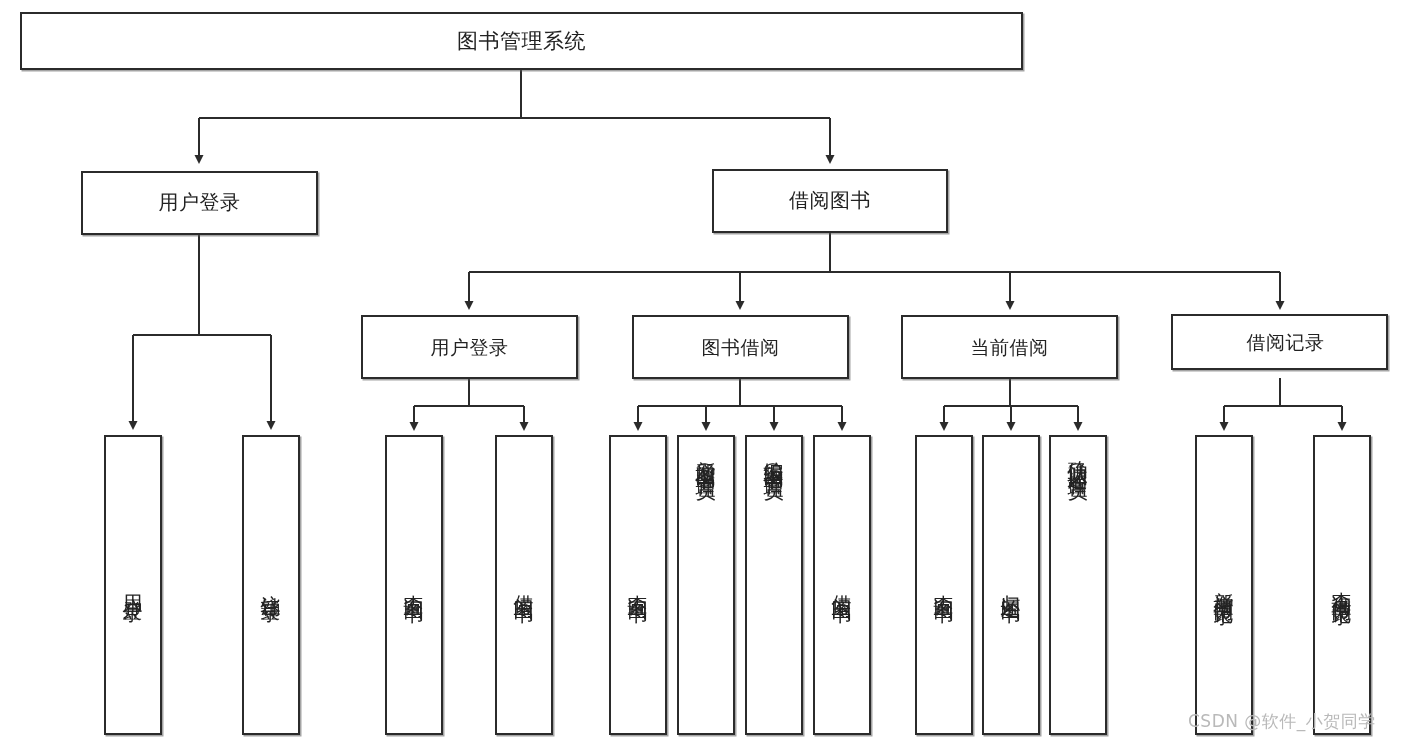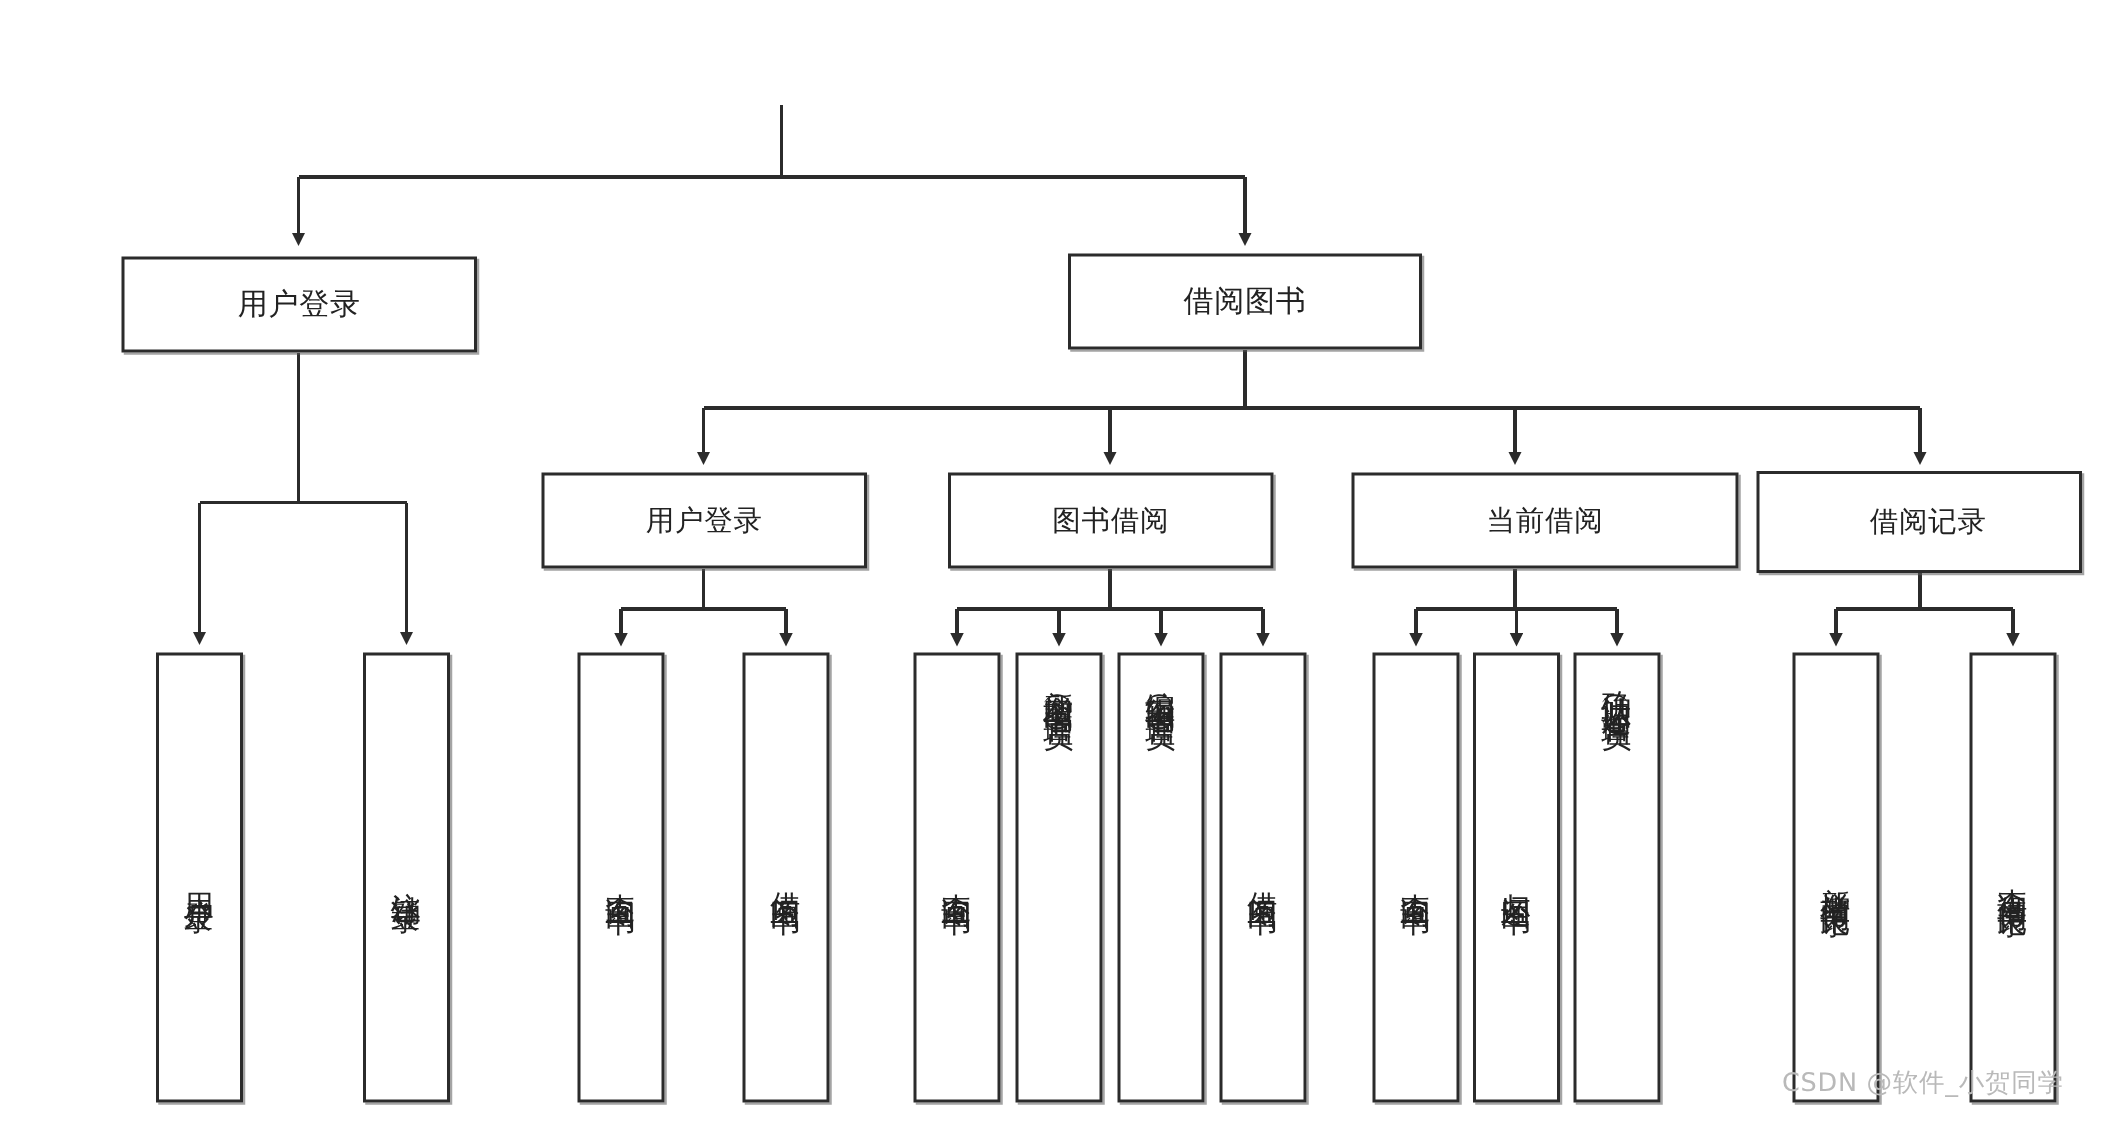--- a/index.html
+++ b/index.html
@@ -121,38 +121,41 @@
       <path d="M1011,406 L1011,423" marker-end="url(#arrow)"></path>
       <path d="M1078,406 L1078,423" marker-end="url(#arrow)"></path>
 
       <path d="M1280,378 L1280,406"></path>
       <path d="M1224,406 L1342,406"></path>
       <path d="M1224,406 L1224,423" marker-end="url(#arrow)"></path>
       <path d="M1342,406 L1342,423" marker-end="url(#arrow)"></path>
     </g>
   </svg>
 
+  <div class="node root" style="left:20px; top:12px; width:1003px; height:58px;">
+    <span class="label">图书管理系统</span>
+  </div>
 
   <div class="node level2" style="left:81px; top:171px; width:237px; height:64px;">
     <span class="label">用户登录</span>
   </div>
   <div class="node level2" style="left:712px; top:169px; width:236px; height:64px;">
     <span class="label">借阅图书</span>
   </div>
 
   <div class="node level3" style="left:361px; top:315px; width:217px; height:64px;">
     <span class="label">用户登录</span>
   </div>
   <div class="node level3" style="left:632px; top:315px; width:217px; height:64px;justify-content:center;">
     <span class="label">图书借阅</span>
   </div>
-  <div class="node level3" style="left:901px; top:315px; width:258px; height:64px;">
+  <div class="node level3" style="left:901px; top:315px; width:217px; height:64px;">
     <span class="label">当前借阅</span>
   </div>
-  <div class="node level3" style="left:1171px; top:314px; width:217px; height:68px;padding-left:12px;">
+  <div class="node level3" style="left:1171px; top:314px; width:217px; height:56px;padding-left:12px;">
     <span class="label">借阅记录</span>
   </div>
 
   <div class="node leaf centered" style="left:104px; top:435px; width:58px; height:300px;">
     <span class="label">用户登录</span>
   </div>
   <div class="node leaf centered" style="left:242px; top:435px; width:58px; height:300px;">
     <span class="label">注销登录</span>
   </div>
 

